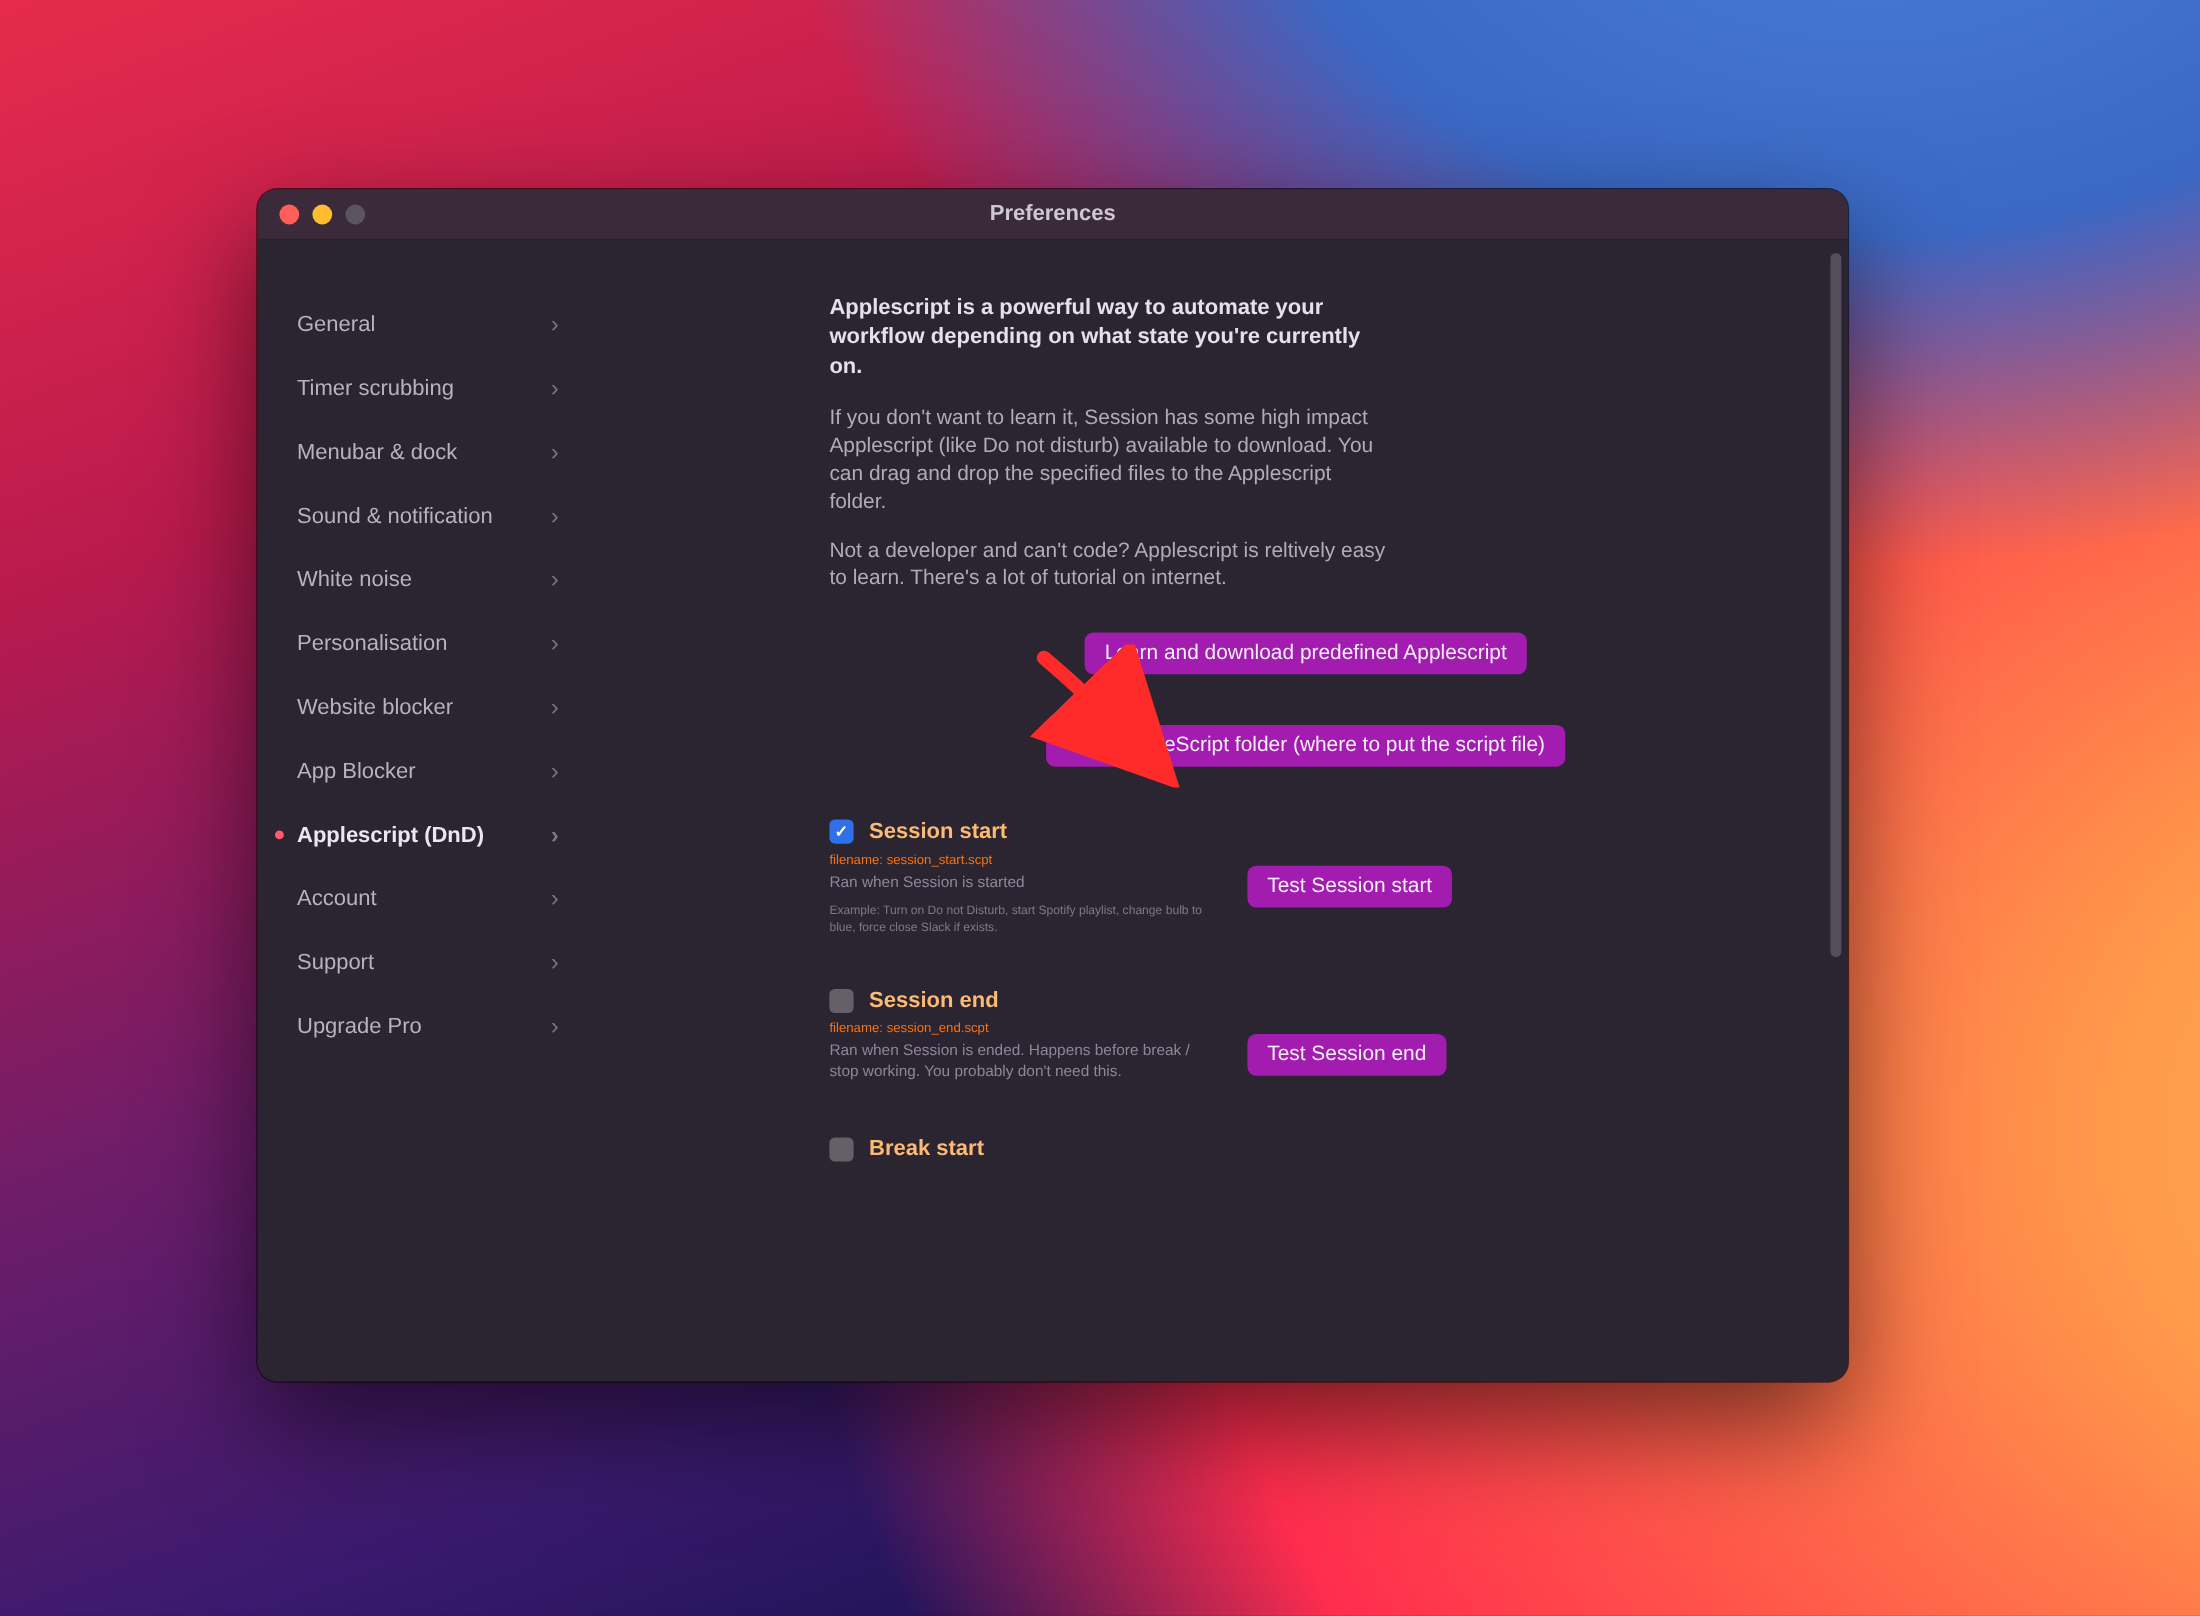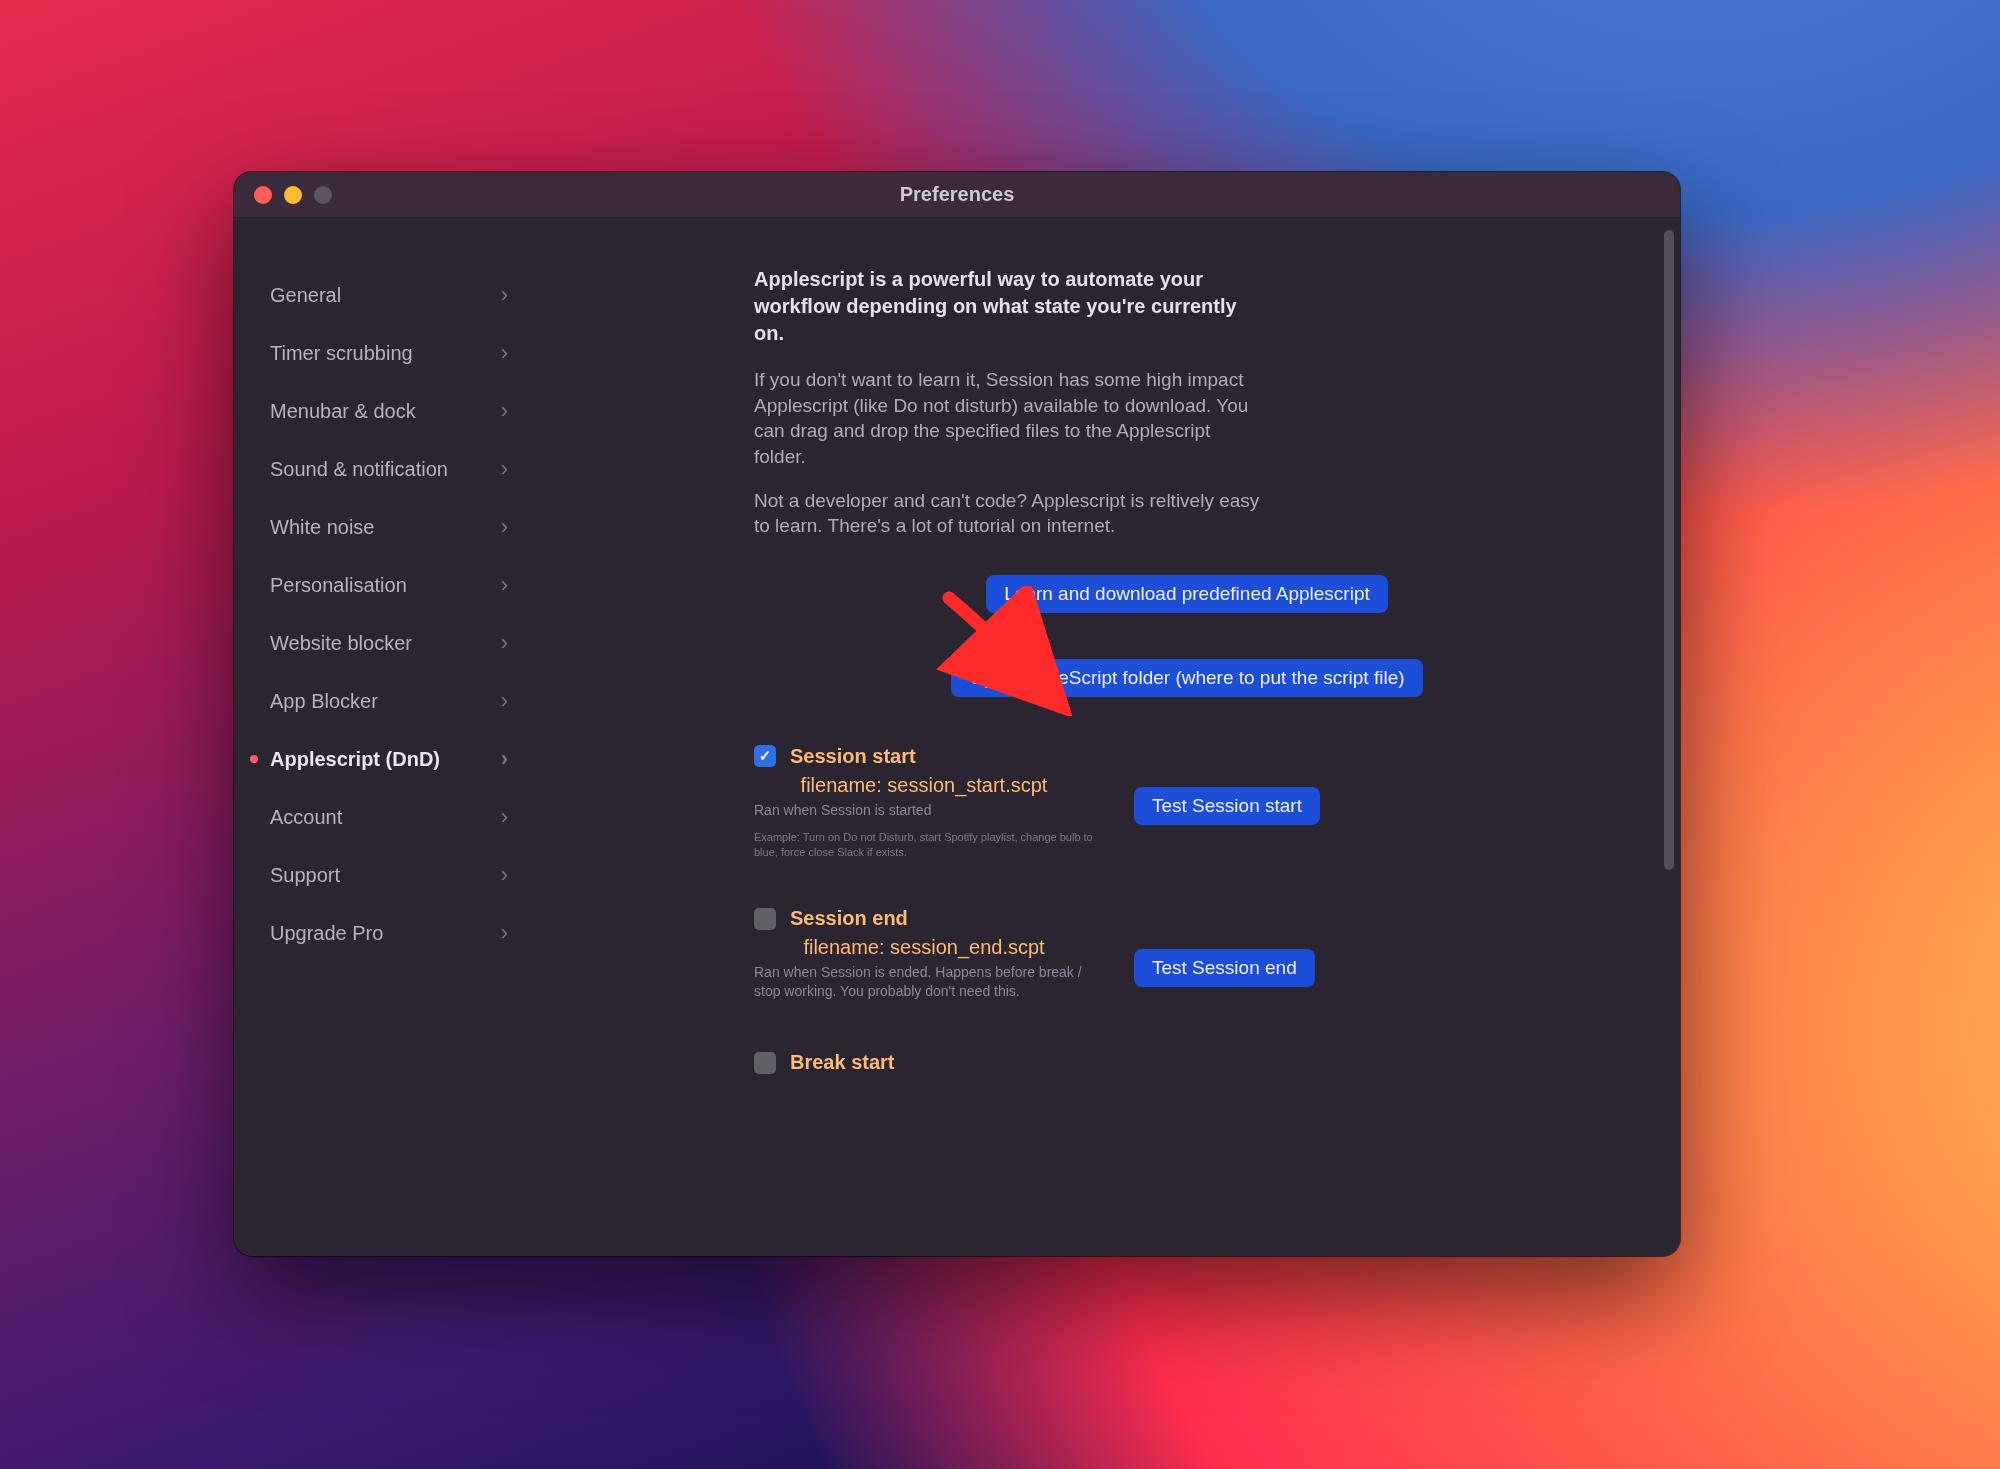--- a/index.html
+++ b/index.html
@@ -105,21 +105,21 @@
 
   .intro { max-width: 510px; }
   .intro h2 {
     color: #e6e0ea; font-size: 20px; font-weight: 700; line-height: 1.35;
     margin-bottom: 20px;
   }
   .intro p { font-size: 19px; line-height: 1.35; color: #b2aab9; margin-bottom: 18px; }
 
   .btn {
     display: inline-block;
-    background: #1d4ed8;
+    background: #a21caf;
     color: #f2eef5;
     border-radius: 8px;
     padding: 8px 18px;
     font-size: 19px;
     border: none;
     cursor: pointer;
   }
   .btn-row { text-align: center; margin-top: 36px; }
   .btn-row + .btn-row { margin-top: 46px; }
 
@@ -132,21 +132,21 @@
   .script-left { max-width: 340px; }
   .script-head { display: flex; align-items: center; gap: 14px; margin-bottom: 6px; }
   .checkbox {
     width: 22px; height: 22px; border-radius: 5px;
     background: #646068;
     display: inline-flex; align-items: center; justify-content: center;
   }
   .checkbox.checked { background: #2f6fe8; }
   .checkbox .mark { color: #fff; font-size: 15px; font-weight: 900; }
   .script-title { font-size: 20px; font-weight: 700; color: #fdba74; }
-  .filename { font-size: 20px; color: #fdba74; margin-bottom: 4px; text-align: center; }
+  .filename { font-size: 12px; color: #f97316; margin-bottom: 4px; }
   .desc { font-size: 14px; color: #8e869a; line-height: 1.35; margin-bottom: 10px; }
   .example { font-size: 11px; color: #7f7889; line-height: 1.35; }
   .script-right { padding-top: 42px; }
 
   
   .arrow {
     position: absolute;
     left: 400px; top: 368px;
     pointer-events: none;
   }

